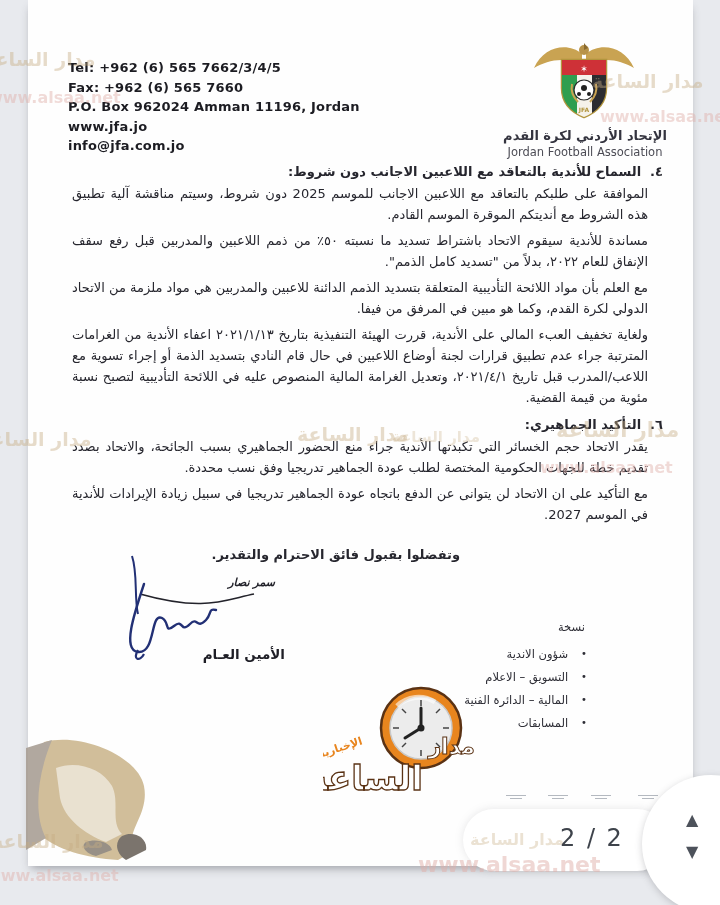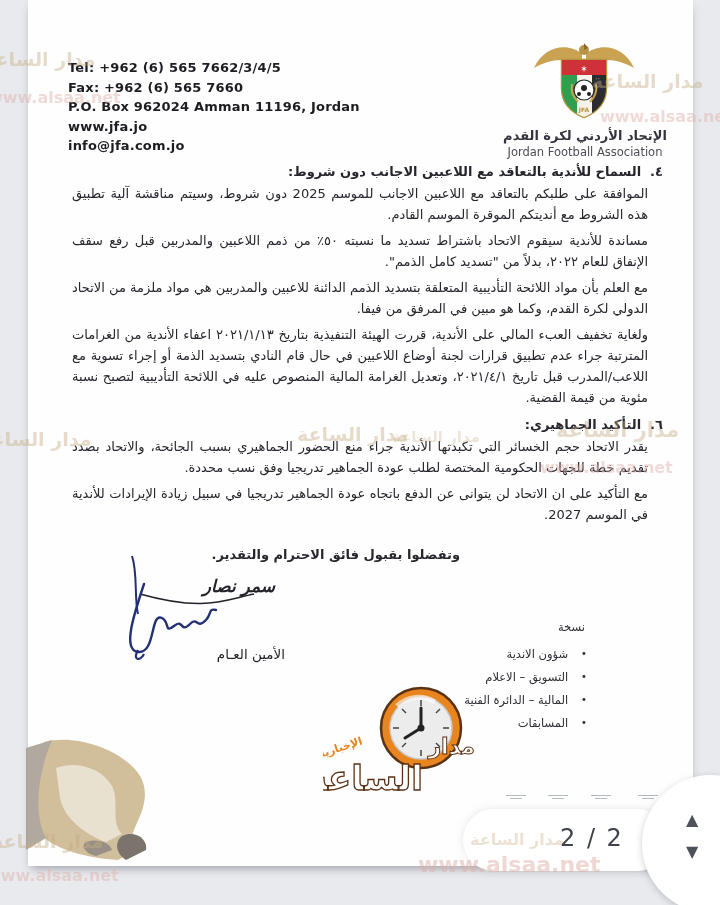--- a/index.html
+++ b/index.html
@@ -37,25 +37,25 @@
   .para{padding-right:15px;margin-bottom:5px;}
   .closing{
     position:absolute;top:547px;right:233px;direction:rtl;
     font-size:13px;font-weight:bold;color:#26262e;white-space:nowrap;
   }
   
   .sig{position:absolute;left:76px;top:554px;width:185px;height:108px;}
   .sig svg{position:absolute;left:0;top:0;}
   .sig-name{
     position:absolute;right:14px;top:22px;direction:rtl;
-    font-size:17px;font-weight:bold;font-style:italic;color:#23232b;
+    font-size:11px;font-weight:bold;font-style:italic;color:#23232b;
   }
   .sig-title{
     position:absolute;right:4px;bottom:0;direction:rtl;
-    font-size:13.5px;font-weight:normal;color:#1e1e26;
+    font-size:13.5px;font-weight:bold;color:#1e1e26;
   }
   
   .copies{position:absolute;right:106px;top:620px;width:180px;direction:rtl;color:#2d2d35;}
   .copies-label{font-size:11.5px;margin-bottom:13px;padding-right:2px;}
   .copy-row{display:flex;align-items:center;gap:13px;margin-bottom:9px;}
   .copy-bullet{font-size:10px;line-height:1;}
   .copy-text{font-size:11.5px;}
   
   .cap{position:absolute;width:26px;}
   .cap i{display:block;border-top:1.5px solid #b4b9c0;margin:3px 3px 0 3px;}

